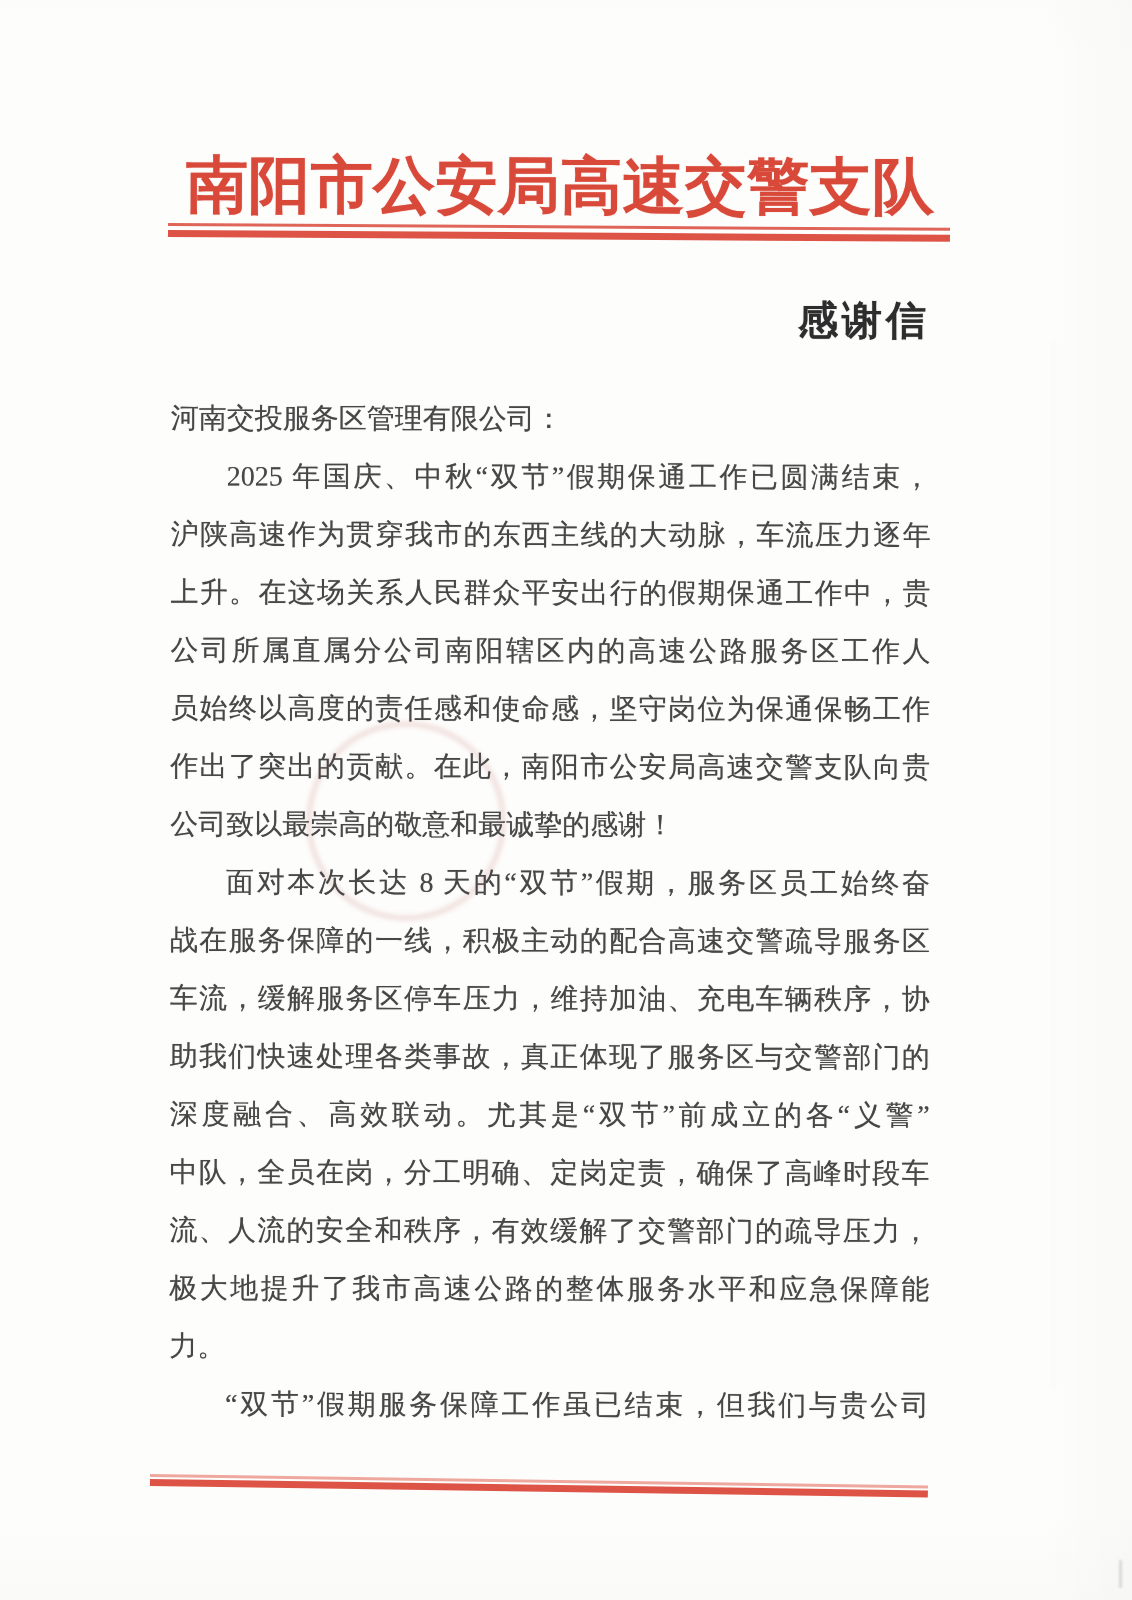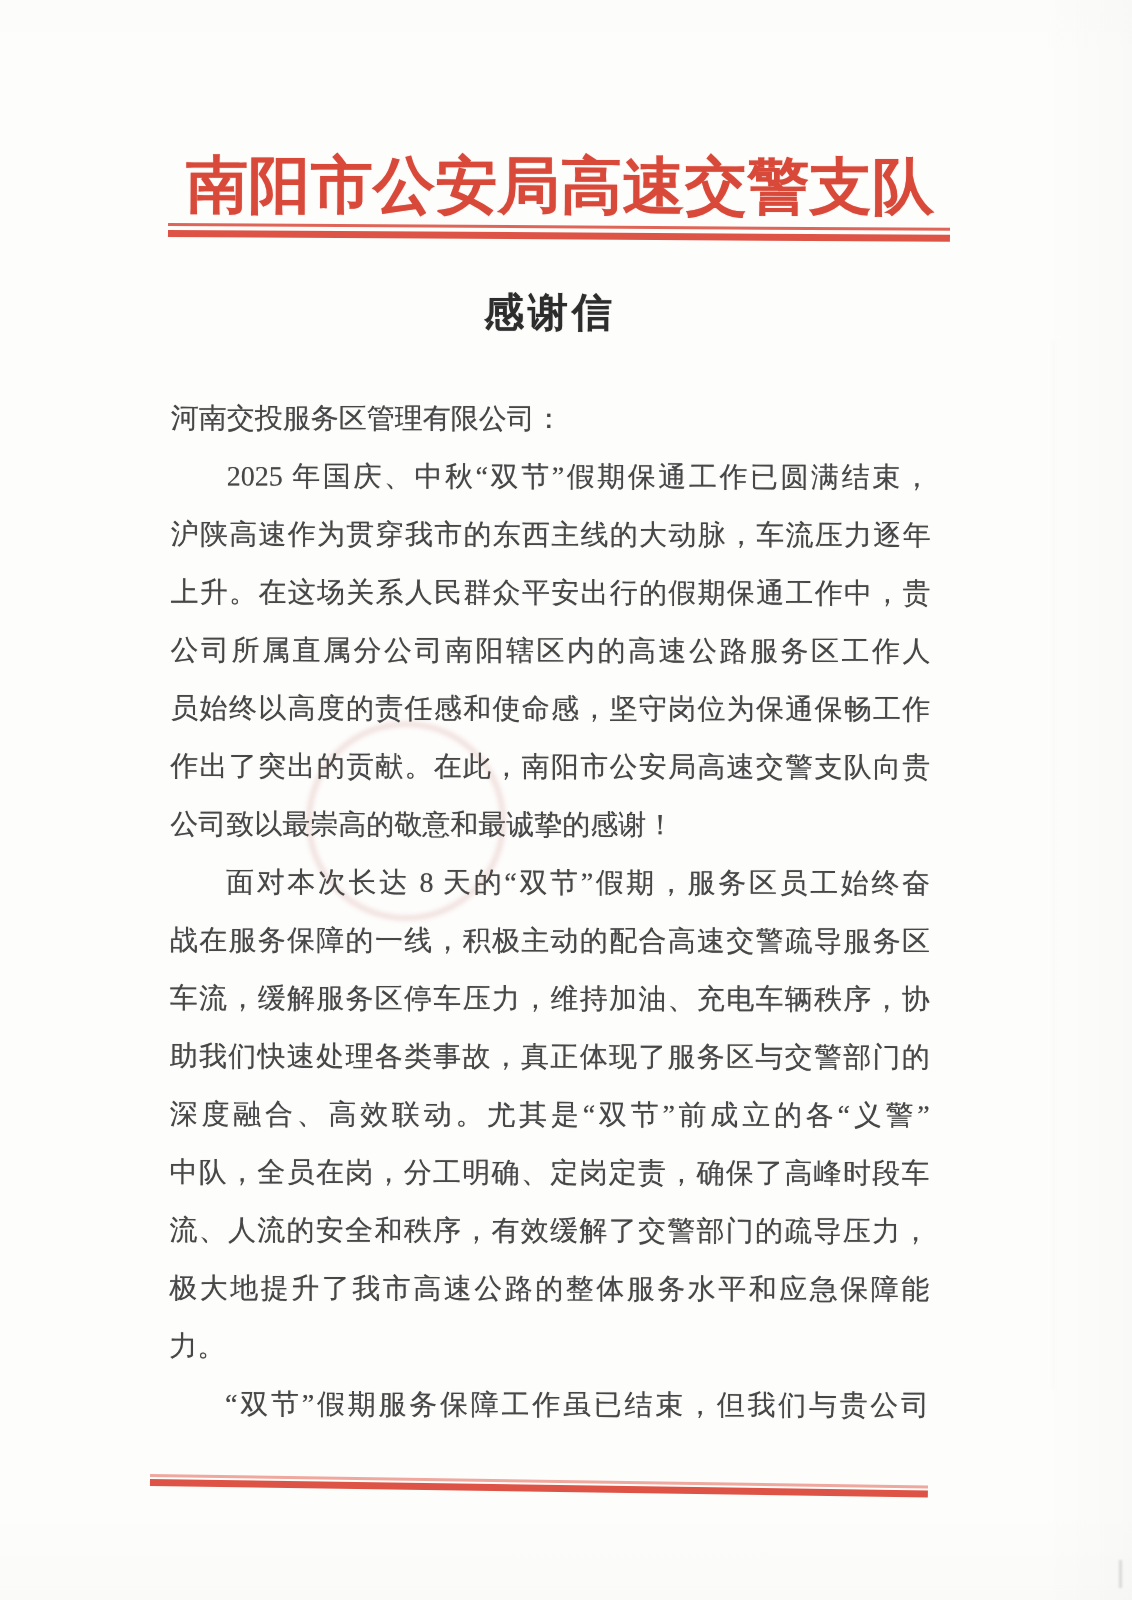--- a/index.html
+++ b/index.html
@@ -39,24 +39,24 @@
   .head-rule{
     position:absolute;left:168px;top:223px;width:782px;
     transform:rotate(0.35deg);transform-origin:left center;
   }
   .head-rule .thin{height:3px;background:var(--rule-red);opacity:0.9;}
   .head-rule .gap{height:4px;}
   .head-rule .thick{height:7px;background:var(--rule-red);}
 
   
   .doc-title{
-    position:absolute;left:170px;top:290px;width:760px;
+    position:absolute;left:170px;top:298px;width:760px;
     font-size:40px;line-height:46px;font-weight:bold;
     color:var(--title-text);
-    text-align:center;letter-spacing:4px;
+    text-align:right;letter-spacing:4px;
     text-shadow:0 0 1px rgba(40,40,40,0.5);
   }
 
   
   .stamp{
     position:absolute;left:306px;top:721px;width:188px;height:188px;
     border:6px solid rgba(201,126,114,0.20);
     border-radius:50%;
     filter:blur(2px);
   }

